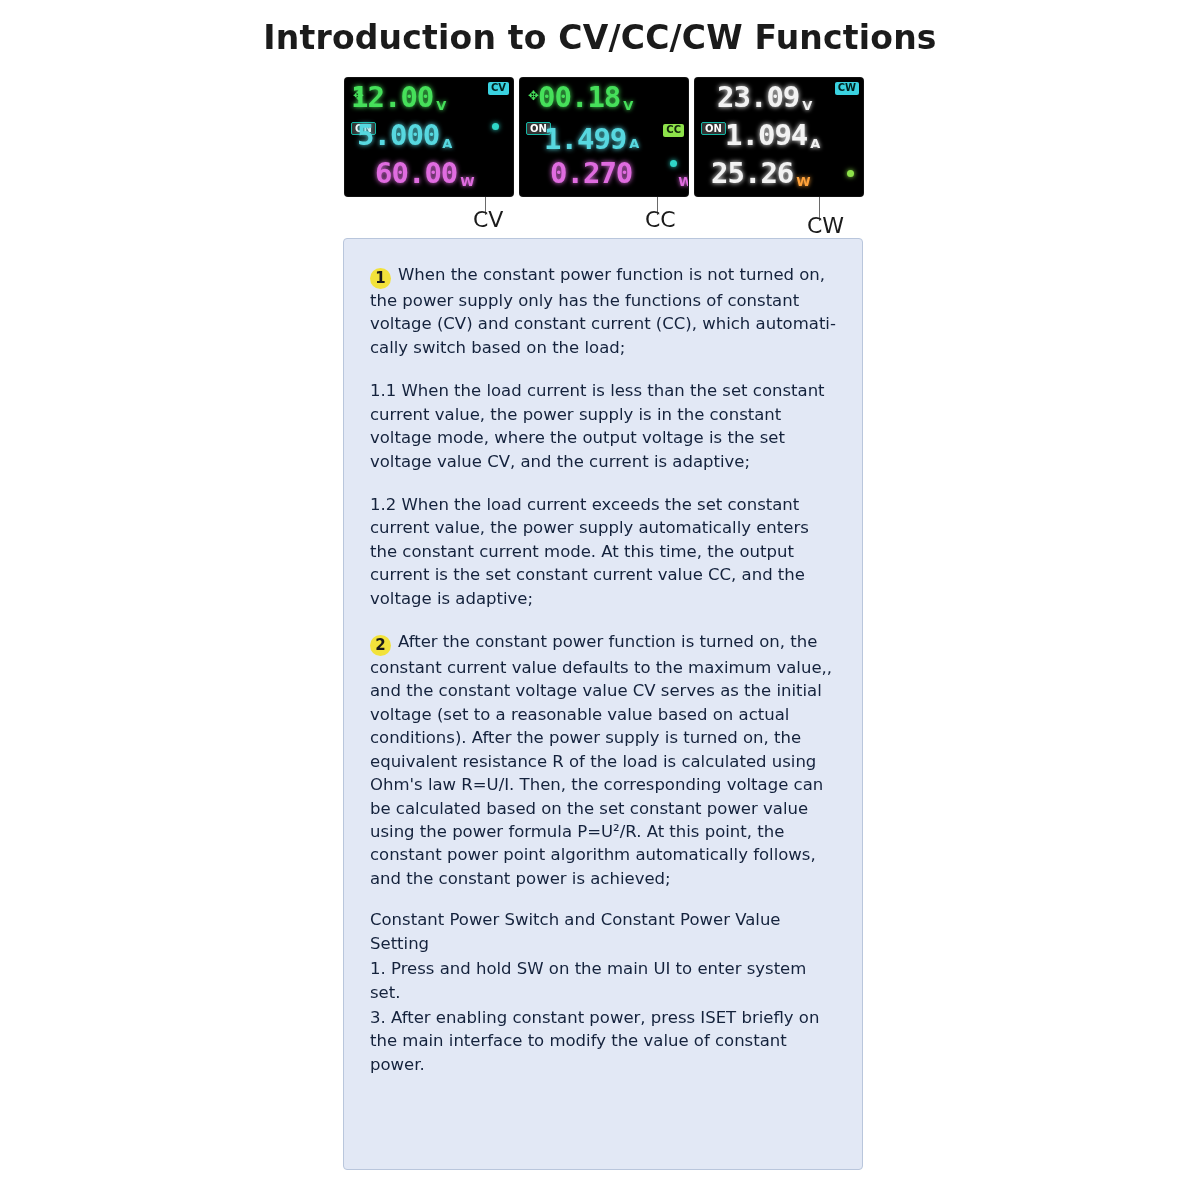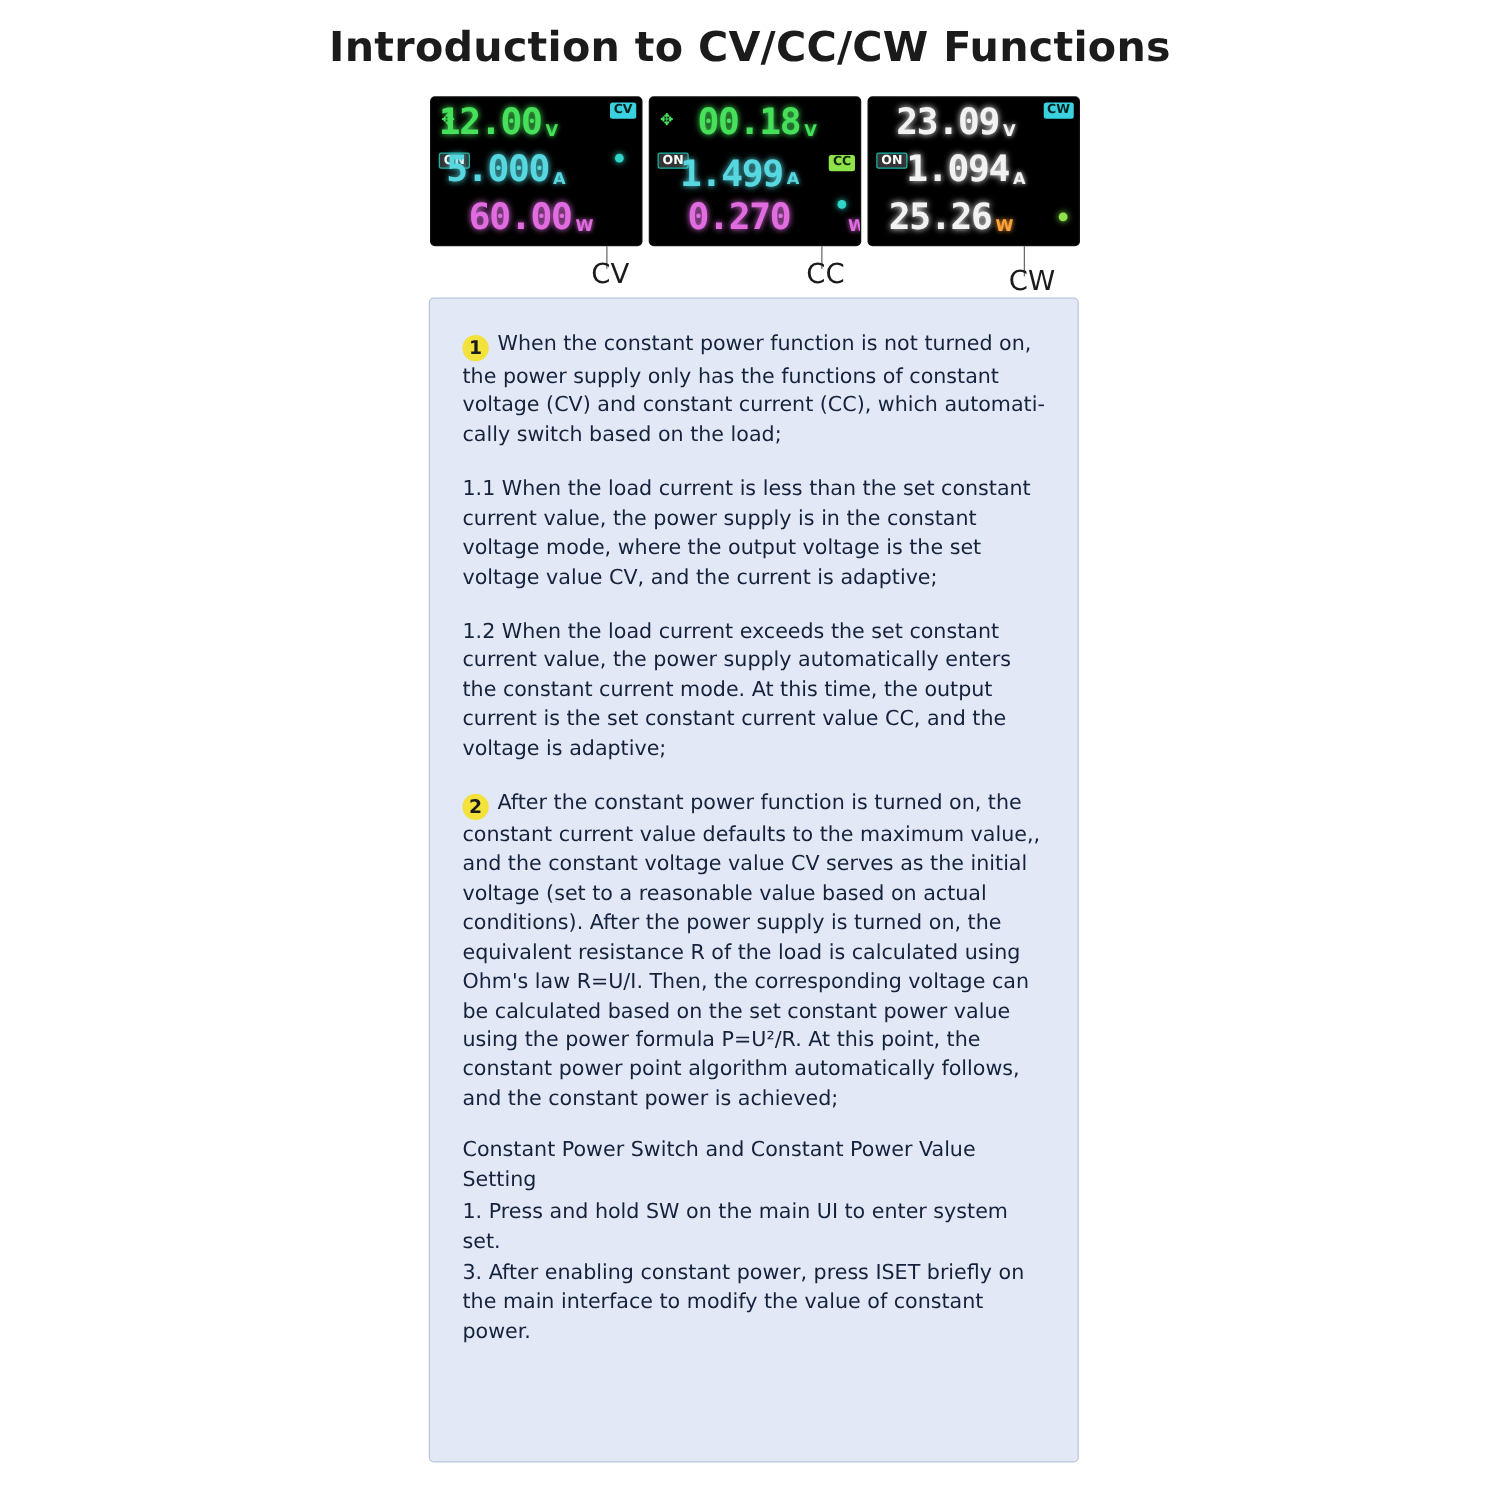--- a/index.html
+++ b/index.html
@@ -202,21 +202,21 @@
         <span class="digits magenta">60.00</span>
         <span class="unit magenta">W</span>
       </div>
       <div class="dot" style="left:147px; top:45px;"></div>
     </div>
 
     <div class="panel">
       <span class="lock">✥</span>
       <div class="tagbox tag-cc" style="top:46px;">CC</div>
       <div class="onbadge">ON</div>
-      <div class="row" style="padding-left:38px;">
+      <div class="row" style="padding-left:18px;">
         <span class="digits green">00.18</span>
         <span class="unit green">V</span>
       </div>
       <div class="row" style="padding-left:24px;align-items:flex-end;">
         <span class="digits cyan">1.499</span>
         <span class="unit cyan">A</span>
       </div>
       <div class="row" style="padding-left:30px;gap:43px;">
         <span class="digits magenta">0.270</span>
         <span class="unit magenta">W</span>

